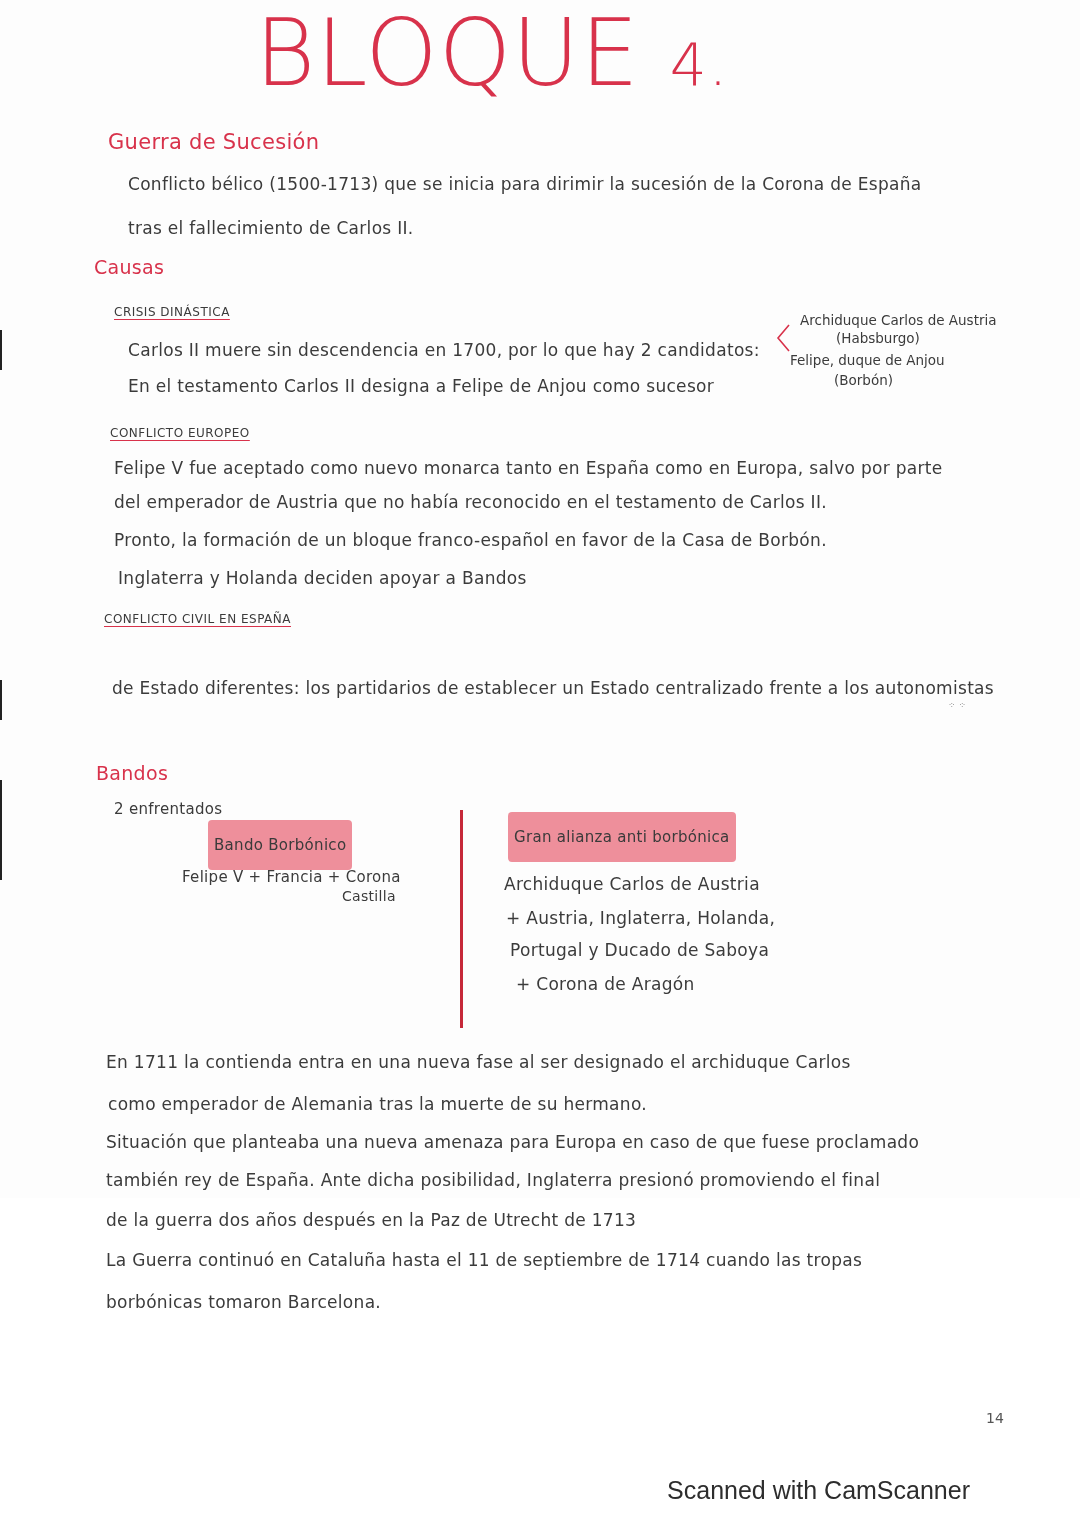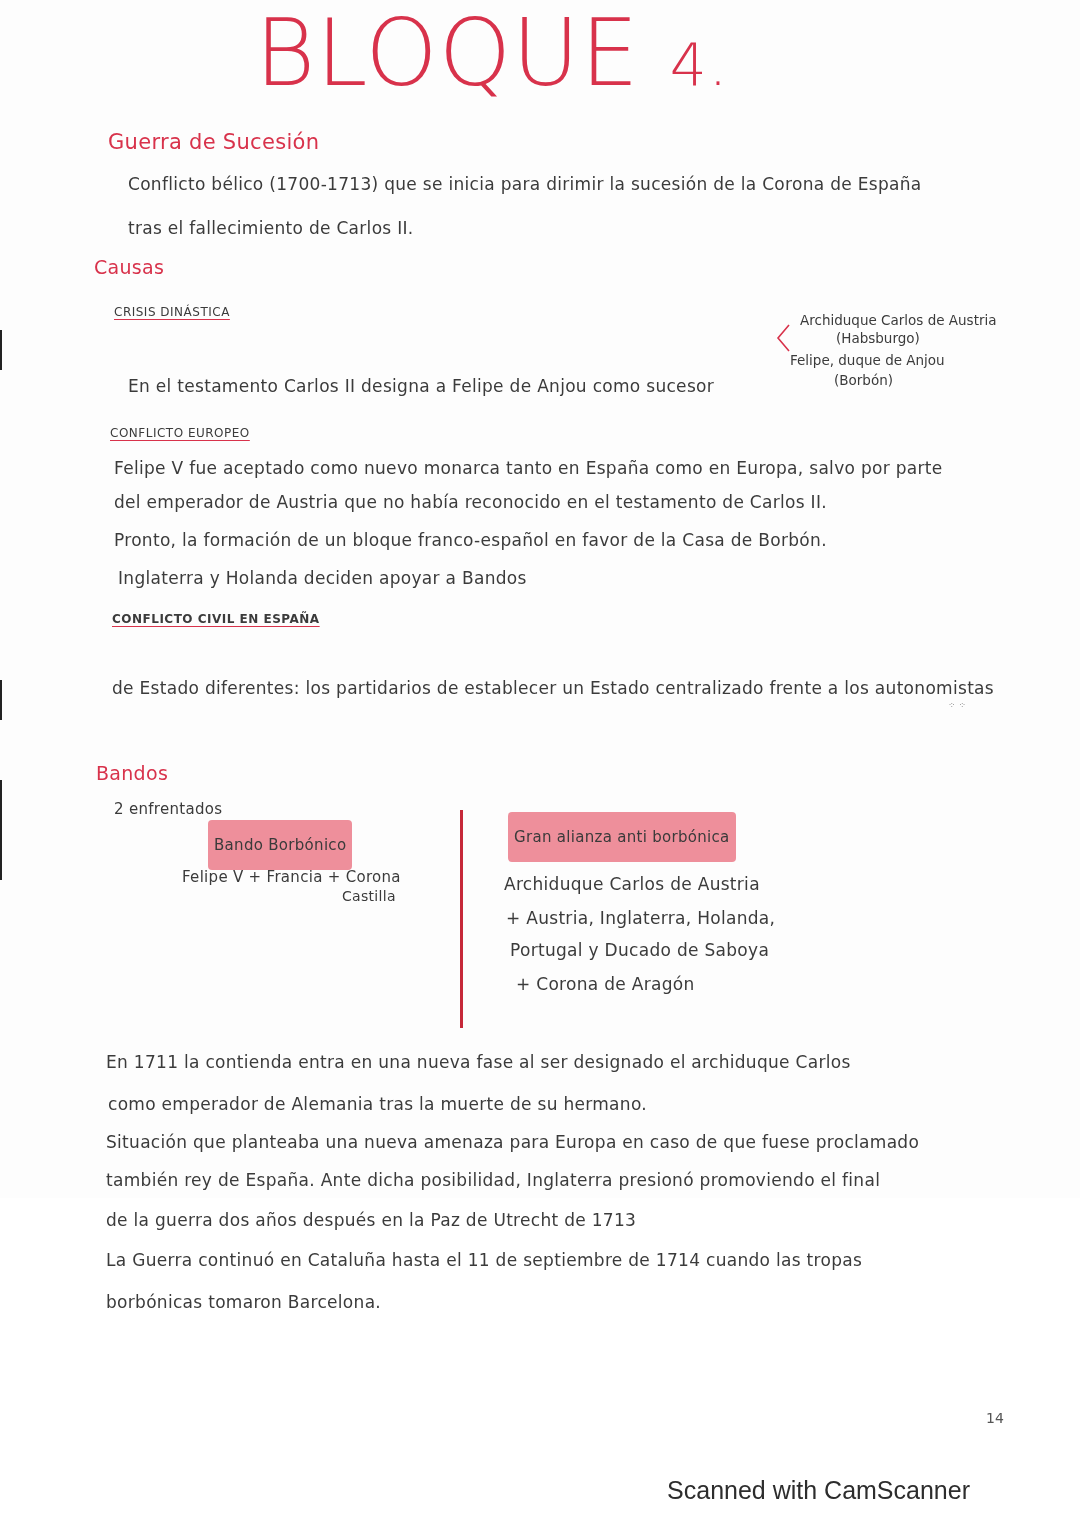--- a/index.html
+++ b/index.html
@@ -36,43 +36,44 @@
   <div class="scan-mark" style="top:330px;height:40px;"></div>
   <div class="scan-mark" style="top:680px;height:40px;"></div>
   <div class="scan-mark" style="top:780px;height:100px;"></div>
 
   <div class="abs title">
     <span>BLOQUE</span>
     <span class="small">4.</span>
   </div>
 
   <div class="abs hand heading" style="left:108px;top:130px;">Guerra de Sucesión</div>
-  <div class="abs hand" style="left:128px;top:174px;">Conflicto bélico (1700-1713) que se inicia para dirimir la sucesión de la Corona de España</div>
+  <div class="abs hand" style="left:128px;top:174px;">Conflicto bélico (1500-1713) que se inicia para dirimir la sucesión de la Corona de España</div>
   <div class="abs hand" style="left:128px;top:218px;">tras el fallecimiento de Carlos II.</div>
 
   <div class="abs hand heading" style="left:94px;top:256px;font-size:19px;">Causas</div>
 
   <div class="abs subhead" style="left:114px;top:305px;">CRISIS DINÁSTICA</div>
+  <div class="abs hand" style="left:128px;top:340px;">Carlos II muere sin descendencia en 1700, por lo que hay 2 candidatos:</div>
   <div class="abs hand" style="left:128px;top:376px;text-align:center;">En el testamento Carlos II designa a Felipe de Anjou como sucesor</div>
 
   <svg class="brace" viewBox="0 0 14 30">
     <path d="M13 2 L2 15 L13 28" fill="none" stroke="#d8324b" stroke-width="1.6"></path>
   </svg>
   <div class="abs side" style="left:800px;top:312px;">Archiduque Carlos de Austria</div>
   <div class="abs side" style="left:836px;top:330px;">(Habsburgo)</div>
   <div class="abs side" style="left:790px;top:352px;">Felipe, duque de Anjou</div>
   <div class="abs side" style="left:834px;top:372px;">(Borbón)</div>
 
   <div class="abs subhead" style="left:110px;top:426px;">CONFLICTO EUROPEO</div>
   <div class="abs hand" style="left:114px;top:458px;">Felipe V fue aceptado como nuevo monarca tanto en España como en Europa, salvo por parte</div>
   <div class="abs hand" style="left:114px;top:492px;">del emperador de Austria que no había reconocido en el testamento de Carlos II.</div>
   <div class="abs hand" style="left:114px;top:530px;">Pronto, la formación de un bloque franco-español en favor de la Casa de Borbón.</div>
   <div class="abs hand" style="left:118px;top:568px;">Inglaterra y Holanda deciden apoyar a Bandos</div>
 
-  <div class="abs subhead" style="left:112px;top:612px;font-weight:bold;">CONFLICTO CIVIL EN ESPAÑA</div>
+  <div class="abs subhead" style="left:104px;top:612px;">CONFLICTO CIVIL EN ESPAÑA</div>
   <div class="abs hand" style="left:112px;top:678px;">de Estado diferentes: los partidarios de establecer un Estado centralizado frente a los autonomistas</div>
   <div class="abs smudge">⁘ ⁘</div>
 
   <div class="abs hand heading" style="left:96px;top:762px;font-size:19px;">Bandos</div>
   <div class="abs hand" style="left:114px;top:800px;font-size:15px;">2 enfrentados</div>
 
   <div class="abs hand" style="left:208px;top:836px;font-size:15px;">
     <span class="hl">Bando Borbónico</span>
   </div>
   <div class="abs hand" style="left:182px;top:868px;font-size:15px;">Felipe V + Francia + Corona</div>

